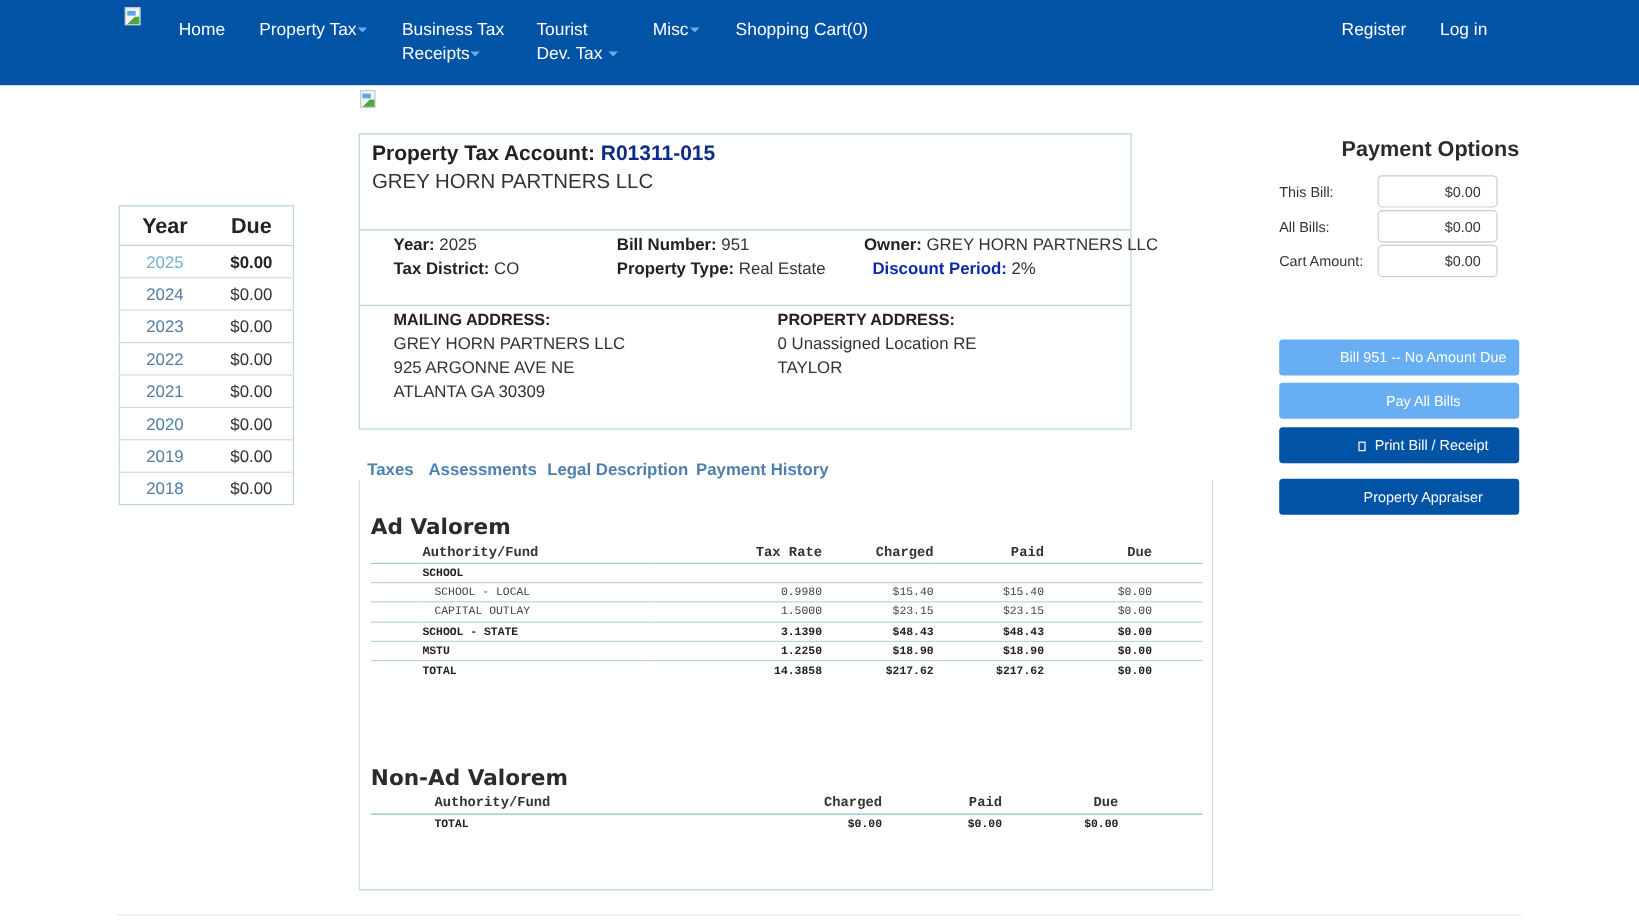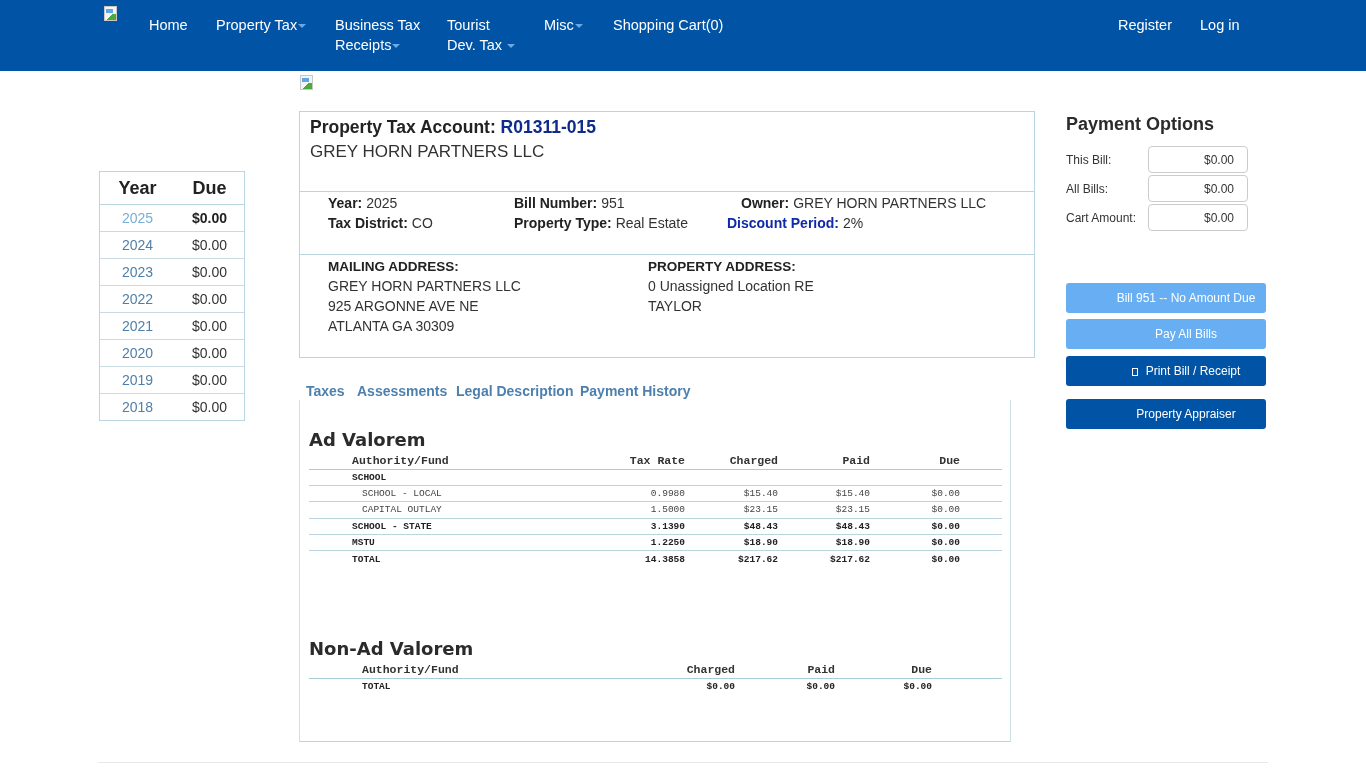--- a/index.html
+++ b/index.html
@@ -21,21 +21,21 @@
   .year-table { position: absolute; left: 99px; top: 171px; width: 146px; border: 1px solid #b9d5e0; border-collapse: collapse; }
   .year-table th { height: 33px; font-size: 18px; font-weight: bold; color: #222; text-align: center; border-bottom: 1px solid #b9d5e0; }
   .year-table td { height: 27px; font-size: 14px; text-align: center; border-top: 1px solid #c9dbe2; }
   .year-table td.year { color: #4f7fa9; cursor: pointer; }
   .year-table td.year.active { color: #79aed6; }
   .year-table td.due { color: #333; }
   .year-table td.due.bold { font-weight: bold; color: #222; }
 
   
   .banner-img { position: absolute; left: 299px; top: 75px; }
-  .card { position: absolute; left: 299px; top: 111px; width: 736px; height: 247px; border: 1px solid #b9d5e0; background: #fff; }
+  .card { position: absolute; left: 299px; top: 111px; width: 644px; height: 247px; border: 1px solid #b9d5e0; background: #fff; }
   .acct-title { position: absolute; left: 10px; top: 5px; font-size: 17.5px; font-weight: bold; color: #222; }
   .acct-title .acct-num { color: #0f2a8a; }
   .acct-owner { position: absolute; left: 10px; top: 30px; font-size: 17px; color: #333; }
   .sep1 { position: absolute; left: 0; right: 0; top: 79px; border-top: 1px solid #b9d5e0; }
   .sep2 { position: absolute; left: 0; right: 0; top: 142px; border-top: 1px solid #b9d5e0; }
   .info { position: absolute; font-size: 14px; color: #333; white-space: nowrap; }
   .info b { color: #222; }
   .info .blue-label { color: #0f2aa8; font-weight: bold; }
   .addr-label { position: absolute; font-size: 13.5px; font-weight: bold; color: #222; }
   .addr-line { position: absolute; font-size: 14px; color: #333; }
@@ -48,21 +48,21 @@
   .sec-title { position: absolute; left: 9px; font-family: "DejaVu Sans", sans-serif; font-size: 18px; font-weight: bold; color: #2b2b2b; }
   .tax-table { position: absolute; left: 9px; width: 693px; border-collapse: collapse; font-family: Liberation Mono, monospace; }
   .tax-table th { font-size: 11.5px; font-weight: bold; color: #333; height: 16px; border-bottom: 1px solid #a9cbd6; text-align: right; padding: 0; }
   .tax-table td { font-size: 9.5px; color: #222; height: 16.4px; border-bottom: 1px solid #b9d5e0; text-align: right; padding: 0; white-space: nowrap; }
   .tax-table td.name { text-align: left; }
   .tax-table tr.b td { font-weight: bold; }
   .tax-table tr.sub td { color: #444; }
   .tax-table tr.last td { border-bottom: none; }
 
   
-  .pay-title { position: absolute; left: 1066px; top: 114px; width: 200px; text-align: left; font-size: 18px; font-weight: bold; color: #2b2b2b; }
+  .pay-title { position: absolute; left: 1066px; top: 114px; width: 200px; text-align: right; font-size: 18px; font-weight: bold; color: #2b2b2b; }
   .pay-label { position: absolute; left: 1066px; font-size: 12px; color: #333; }
   .pay-field { position: absolute; left: 1148px; width: 100px; height: 27px; border: 1px solid #ccc; border-radius: 4px; text-align: right; padding-right: 13px; font-size: 12px; line-height: 25px; color: #333; background: #fff; font-family: "Liberation Sans", sans-serif; }
   .btn { position: absolute; left: 1066px; width: 200px; height: 30px; border-radius: 3px; color: #fff; font-size: 12px; text-align: center; line-height: 30px; cursor: pointer; padding-left: 40px; }
   .btn.light { background: #67aef2; }
   .btn.dark { background: #0153a5; }
   .print-glyph { display: inline-block; width: 6px; height: 8px; border: 1px solid #fff; margin-right: 8px; vertical-align: -1px; }
 
   .footer-line { position: absolute; left: 98px; top: 762px; width: 1170px; border-top: 1px solid #e8e8e8; }
 </style>
 </head>
@@ -144,21 +144,21 @@
     <span>Property Tax Account:</span>
     <span class="acct-num">R01311-015</span>
   </div>
   <div class="acct-owner">GREY HORN PARTNERS LLC</div>
   <div class="sep1"></div>
 
   <div class="info" style="left:28px;top:83px;"><b>Year:</b> <span>2025</span></div>
   <div class="info" style="left:28px;top:103px;"><b>Tax District:</b> <span>CO</span></div>
   <div class="info" style="left:214px;top:83px;"><b>Bill Number:</b> <span>951</span></div>
   <div class="info" style="left:214px;top:103px;"><b>Property Type:</b> <span>Real Estate</span></div>
-  <div class="info" style="left:441px;top:83px;"><b>Owner:</b> <span>GREY HORN PARTNERS LLC</span></div>
+  <div class="info" style="left:420px;top:83px;"><b>Owner:</b> <span>GREY HORN PARTNERS LLC</span></div>
   <div class="info" style="left:427px;top:103px;"><span class="blue-label">Discount Period:</span> <span>2%</span></div>
 
   <div class="sep2"></div>
 
   <div class="addr-label" style="left:28px;top:147px;">MAILING ADDRESS:</div>
   <div class="addr-line" style="left:28px;top:166px;">GREY HORN PARTNERS LLC</div>
   <div class="addr-line" style="left:28px;top:186px;">925 ARGONNE AVE NE</div>
   <div class="addr-line" style="left:28px;top:206px;">ATLANTA GA 30309</div>
 
   <div class="addr-label" style="left:348px;top:147px;">PROPERTY ADDRESS:</div>

